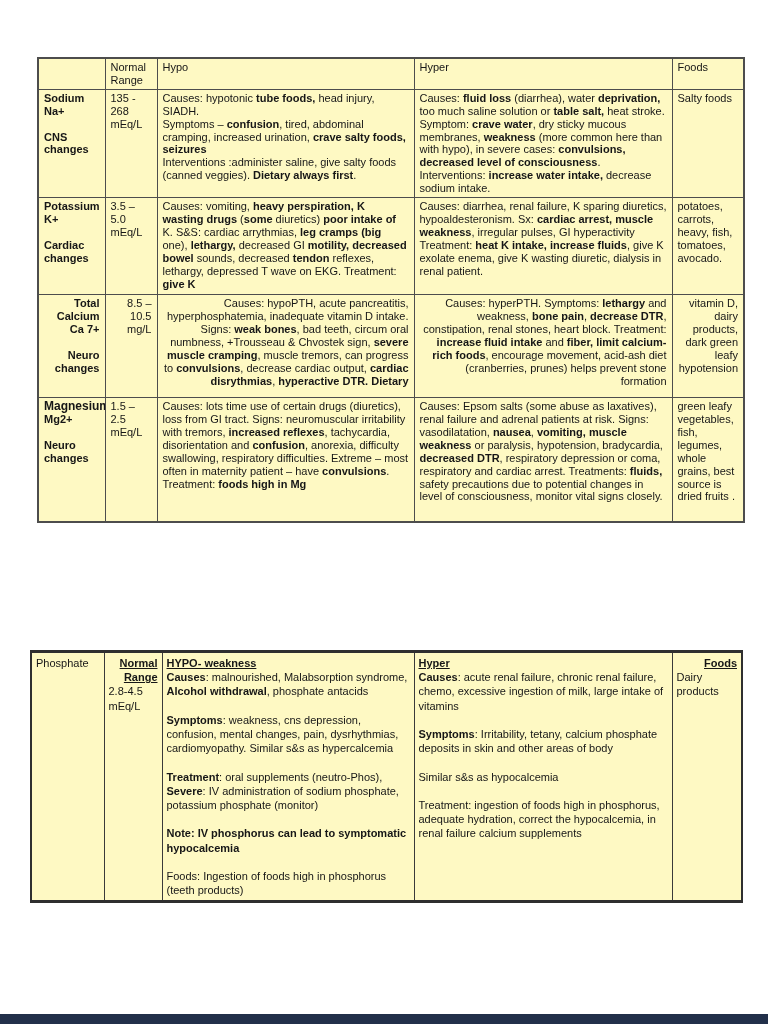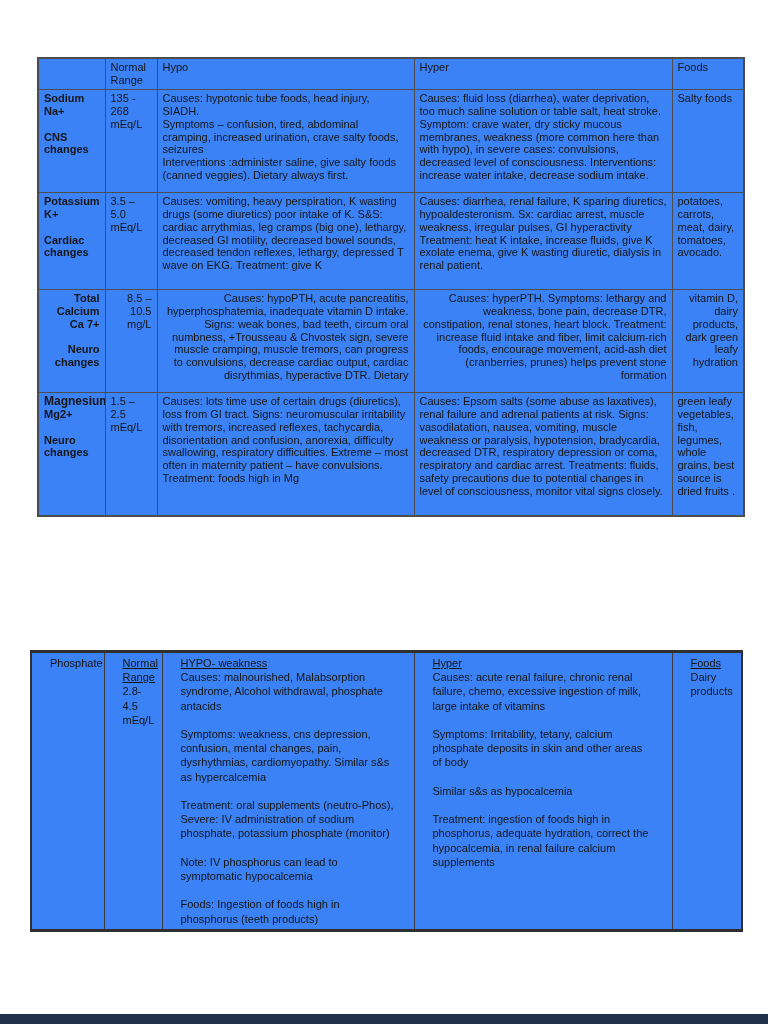--- a/index.html
+++ b/index.html
@@ -1,27 +1,27 @@
 <!DOCTYPE html>
 <html><head>
 <meta charset="utf-8">
 <style>
   html,body{margin:0;padding:0;}
   body{
     width:768px;height:1024px;position:relative;background:#ffffff;
     font-family:"Liberation Sans", sans-serif;color:#161616;
     overflow:hidden;
   }
-  table{border-collapse:collapse;table-layout:fixed;background:#3b82f6;}
+  table{border-collapse:collapse;table-layout:fixed;background:#fef9c3;}
   td{vertical-align:top;overflow:hidden;}
   .line{min-height:1em;}
   .line:empty::after{content:"\00a0";}
-  .b{font-weight:normal;}
+  .b{font-weight:bold;}
   .u{text-decoration:underline;}
-  .ctr{text-align:left;}
+  .ctr{text-align:right;}
   .sm{font-size:12px;}
 
   
   .t1{
     position:absolute;left:37px;top:57px;width:706px;
     font-size:11px;line-height:12.9px;
     border:2px solid #4d4d4d;
   }
   .t1 td{border:1px solid #4d4d4d;padding:2px 5px 2px 5px;}
   .t1 .name{font-weight:bold;}
@@ -30,21 +30,21 @@
   .t1 tr.r1{height:97px;}
   .t1 tr.r2{height:103px;text-align:right;}
   .t1 tr.r3{height:124px;}
 
   
   .t2{
     position:absolute;left:30px;top:650px;width:711px;
     font-size:11px;line-height:14.2px;
     border:2px solid #2f2f2f;border-top-width:3px;border-bottom-width:3px;
   }
-  .t2 td{border:1px solid #3a3a3a;padding:3px 18px;margin-left:25px;}
+  .t2 td{border:1px solid #3a3a3a;padding:3px 4px;margin-left:25px;}
   .t2 tr.r0{height:234px;}
 
   .viewer-bar{
     position:absolute;left:0;bottom:0;width:768px;height:10px;
     background:#22304a;
   }
 </style>
 </head>
 <body>
 
@@ -103,21 +103,21 @@
         </td>
     <td>
           <div class="line"><span> Causes: vomiting, </span><span class="b">heavy perspiration, K wasting drugs</span><span> (</span><span class="b">some</span><span> diuretics) </span><span class="b">poor intake of</span><span> K.  S&amp;S:  cardiac arrythmias, </span><span class="b">leg cramps (big</span><span> one), </span><span class="b">lethargy,</span><span> decreased GI </span><span class="b">motility,</span><span> </span><span class="b">decreased bowel</span><span> sounds, decreased </span><span class="b">tendon</span><span> reflexes, lethargy, depressed T wave on EKG. Treatment:  </span><span class="b">give K</span></div>
         </td>
     <td>
           <div class="line"><span>Causes: diarrhea, renal failure, K sparing diuretics, hypoaldesteronism. Sx: </span><span class="b">cardiac arrest, muscle weakness</span><span>, irregular pulses, GI hyperactivity Treatment: </span><span class="b">heat K intake, increase fluids</span><span>, give K exolate enema, give K wasting diuretic, dialysis in renal patient.</span></div>
         </td>
     <td>
           <div class="line"><span>potatoes,</span></div>
           <div class="line"><span>carrots,</span></div>
-          <div class="line"><span>meat, dairy,</span></div>
+          <div class="line"><span>heavy, fish,</span></div>
           <div class="line"><span>tomatoes,</span></div>
           <div class="line"><span>avocado.</span></div>
         </td>
   </tr>
   <tr class="r2">
     <td class="name">
           <div class="line"><span>Total</span></div>
           <div class="line"><span>Calcium</span></div>
           <div class="line"><span>Ca 7+</span></div>
           <div class="line"></div>
@@ -134,21 +134,21 @@
         </td>
     <td>
           <div class="line"><span>Causes: hyperPTH.  Symptoms: </span><span class="b">lethargy</span><span> and weakness, </span><span class="b">bone pain</span><span>, </span><span class="b">decrease DTR</span><span>, constipation, renal stones, heart block. Treatment: </span><span class="b">increase fluid intake</span><span> and </span><span class="b">fiber,</span><span> </span><span class="b">limit calcium-rich foods</span><span>, encourage movement, acid-ash diet (cranberries, prunes) helps prevent stone formation</span></div>
         </td>
     <td>
           <div class="line"><span>vitamin D,</span></div>
           <div class="line"><span>dairy</span></div>
           <div class="line"><span>products,</span></div>
           <div class="line"><span>dark green</span></div>
           <div class="line"><span>leafy</span></div>
-          <div class="line"><span>hydration</span></div>
+          <div class="line"><span>hypotension</span></div>
         </td>
   </tr>
   <tr class="r3">
     <td class="name">
           <div class="line"><span class="sm">Magnesium</span></div>
           <div class="line"><span>Mg2+</span></div>
           <div class="line"></div>
           <div class="line"><span>Neuro</span></div>
           <div class="line"><span>changes</span></div>
         </td>

